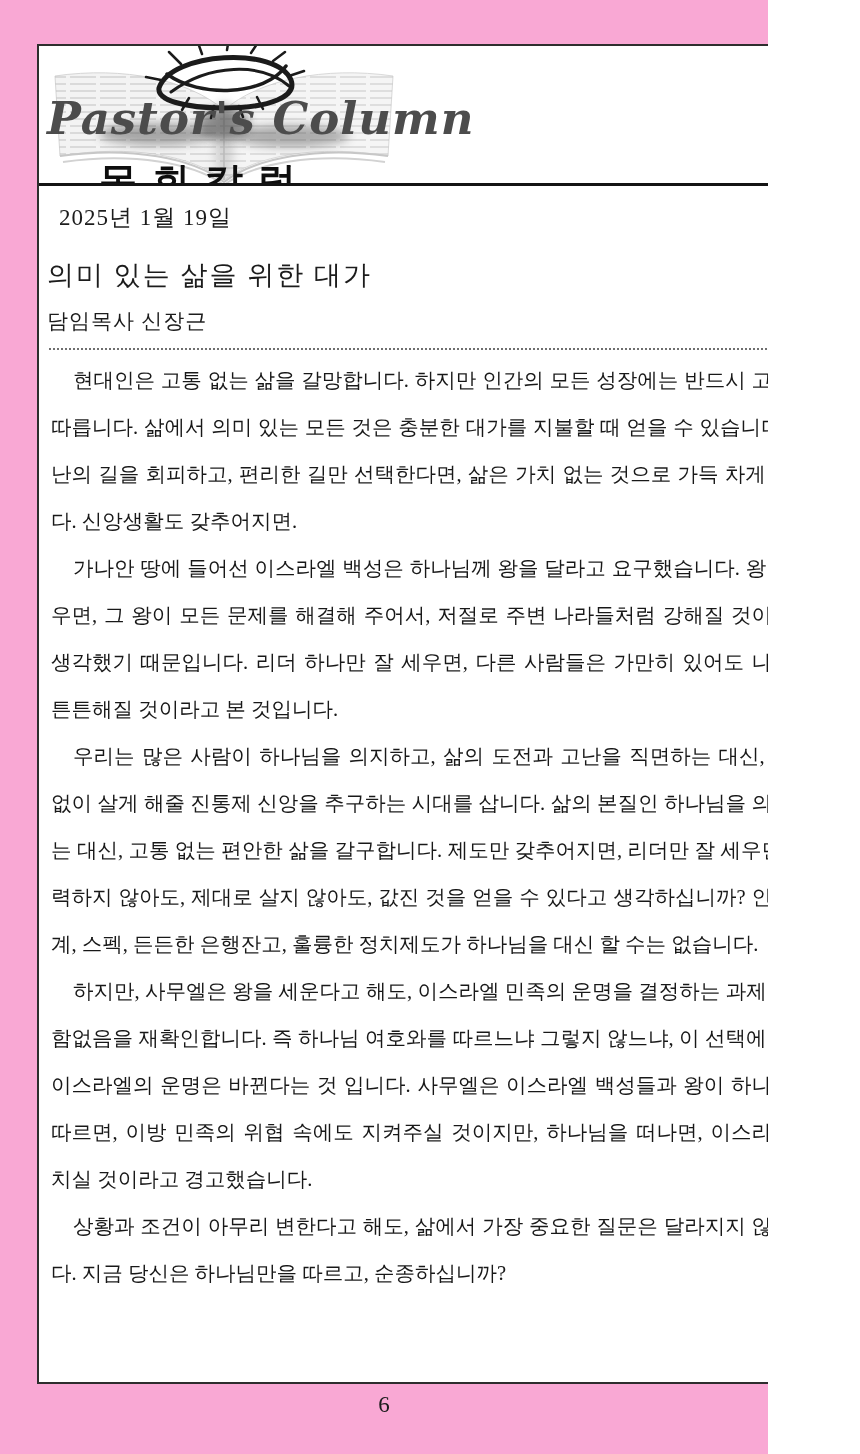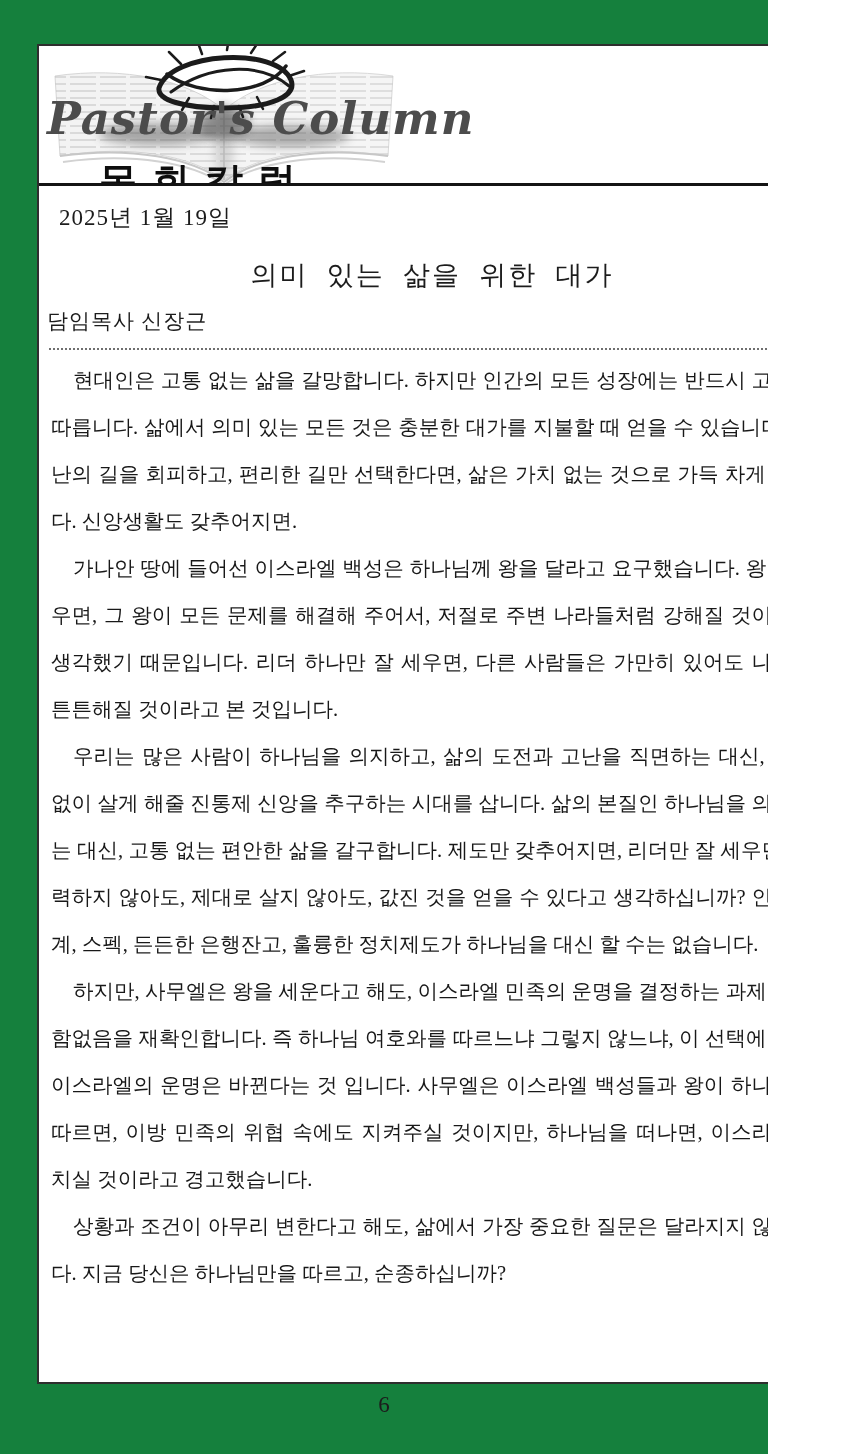--- a/index.html
+++ b/index.html
@@ -1,17 +1,17 @@
 <!DOCTYPE html>
 <html><head>
 <meta charset="utf-8">
 <style>
   html,body{margin:0;padding:0;background:#ffffff;}
   .page{
-    position:relative;width:768px;height:1454px;background:#15803d;
+    position:relative;width:768px;height:1454px;background:#f9a8d4;
     font-family:"Liberation Serif","DejaVu Serif",serif;color:#1c1c1c;overflow:hidden;
   }
   .frame{
     position:absolute;left:37px;top:44px;width:786px;height:1340px;
     border:2px solid #2e2e2e;background:#ffffff;box-sizing:border-box;
   }
   .masthead{
     position:relative;height:137px;border-bottom:3px solid #141414;overflow:hidden;background:#ffffff;
   }
   .masthead-art{position:absolute;left:0;top:0;width:470px;height:137px;}
@@ -21,22 +21,22 @@
     font-style:italic;font-weight:bold;font-size:45px;line-height:1;
     color:#4c4c4c;letter-spacing:1px;white-space:nowrap;
   }
   .masthead-title-ko{
     position:absolute;left:60px;top:110px;
     font-size:38px;font-weight:bold;letter-spacing:15px;color:#0e0e0e;white-space:nowrap;
   }
   .content{position:relative;padding:6px 4px 0 8px;}
   .date-line{font-size:23px;margin:10px 0 0 12px;letter-spacing:1px;}
   .article-title{
-    text-align:center;font-size:27px;font-weight:normal;
-    margin:24px 0 0 0;letter-spacing:2px;font-family:Liberation Mono, monospace;
+    text-align:left;font-size:27px;font-weight:normal;
+    margin:24px 0 0 0;letter-spacing:2px;
   }
   .author-line{text-align:left;font-size:21px;margin:14px 14px 12px 0;letter-spacing:1px;}
   .dotted-rule{border:none;border-top:2px dotted #6f6f6f;margin:13px 2px 0 2px;height:0;}
   .article-body{margin:7px 4px 0 4px;}
   .para{
     font-size:20.5px;line-height:47px;color:#181818;
     text-align:justify;text-indent:22px;word-break:break-all;margin:0;
   }
   .page-number{
     position:absolute;left:0;right:0;top:1392px;text-align:center;

